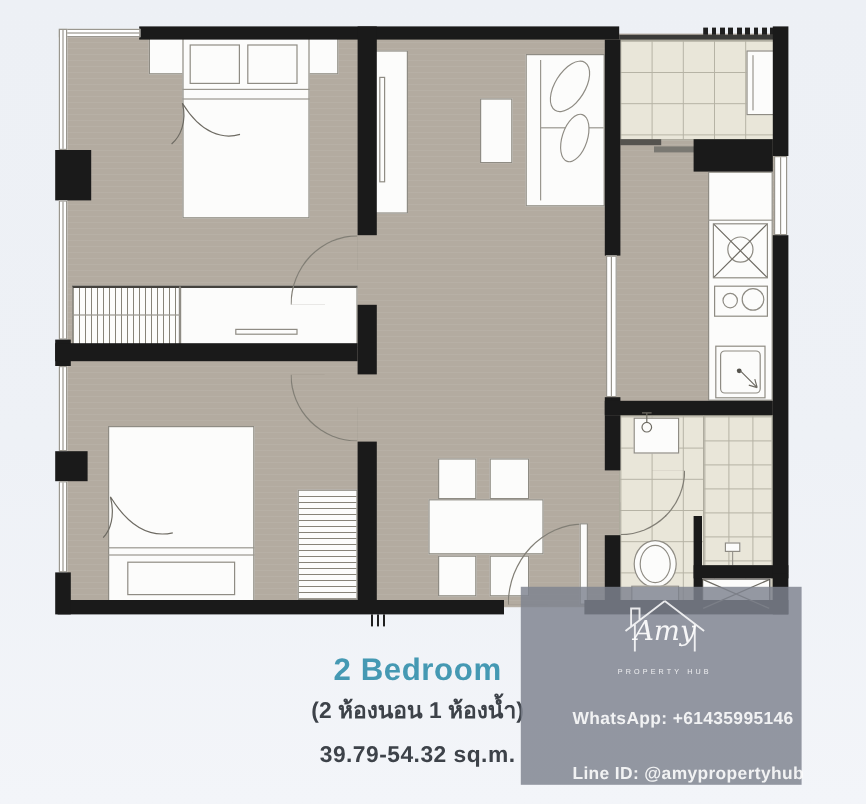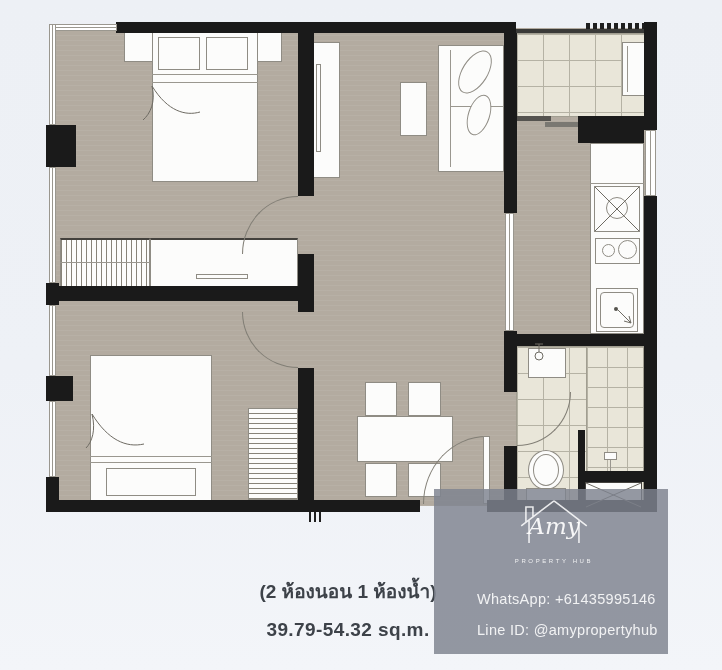--- a/index.html
+++ b/index.html
@@ -36,21 +36,21 @@
   .arc.br{border-bottom:1.3px solid #817e75;border-right:1.3px solid #817e75;border-bottom-right-radius:100% 100%;}
   .ticksh{background:repeating-linear-gradient(90deg,#1f1f1f 0 2px,transparent 2px 5px);}
   .louvre{background:repeating-linear-gradient(90deg,#1f1f1f 0 4px,transparent 4px 7px);}
   
   .cap{left:48px;width:600px;text-align:center;color:#3d4249;}
   .title{top:543px;font-size:26px;font-weight:bold;color:#4599b3;letter-spacing:.5px;}
   .sub{top:576px;font-size:19px;font-weight:bold;}
   .area{top:619px;font-size:19px;font-weight:bold;letter-spacing:.4px;}
   
   .wm{left:434px;top:489px;width:234px;height:165px;background:rgba(126,131,143,0.83);color:#ffffff;}
-  .wm .t{position:absolute;left:43px;font-size:14.5px;font-weight:400;opacity:.88;letter-spacing:.3px;white-space:nowrap;}
+  .wm .t{position:absolute;left:43px;font-size:14.5px;font-weight:700;opacity:.88;letter-spacing:.3px;white-space:nowrap;}
   .wm-brand{position:absolute;left:88px;top:24px;width:64px;text-align:center;
             font-family:"DejaVu Serif",serif;font-style:italic;font-size:23px;opacity:.92;}
   .wm-sub{position:absolute;left:58px;top:69px;width:124px;text-align:center;
           font-size:6px;letter-spacing:2.6px;opacity:.85;}
   svg{display:block;}
 </style>
 </head>
 <body>
 
 <div class="page">
@@ -159,26 +159,27 @@
   <svg class="abs" width="722" height="670" viewBox="0 0 722 670" style="left:0;top:0;pointer-events:none;" fill="none" stroke="#6e6b63" stroke-width="1">
     <path d="M595 187 L639 231 M639 187 L595 231"></path>
     <path d="M586 483 L641 507 M641 483 L586 507"></path>
     <path d="M617 309 L631 323 M631 323 L624 321 M631 323 L629 316"></path>
     <path d="M152 86 C168 112 186 116 200 112 M152 86 C156 102 150 114 143 120"></path>
     <path d="M92 414 C108 440 126 448 144 444 M92 414 C96 430 92 442 86 448"></path>
     <path d="M539 344 v8 M535 344 h8"></path>
     <circle cx="539" cy="356" r="4"></circle>
   </svg>
 
+  <div class="abs cap title">2 Bedroom</div>
   <div class="abs cap sub">(2 ห้องนอน 1 ห้องน้ำ)</div>
   <div class="abs cap area">39.79-54.32 sq.m.</div>
 
   <div class="abs wm">
     <svg width="78" height="56" viewBox="0 0 100 70" style="position:absolute;left:81px;top:8px;" fill="none" stroke="#ffffff" stroke-width="2" opacity="0.85">
       <path d="M50 4 L8 36 M50 4 L92 36 M18 28 V58 M82 28 V58 M14 32 V12 H23 V25"></path>
     </svg>
     <div class="wm-brand">Amy</div>
     <div class="wm-sub">PROPERTY HUB</div>
     <div class="t" style="top:102px;">WhatsApp: +61435995146</div>
-    <div class="t" style="top:133px;">Line ID: @amypropertyhub</div>
+    <div class="t" style="top:148px;">Line ID: @amypropertyhub</div>
   </div>
 
 </div>
 
 </body></html>

